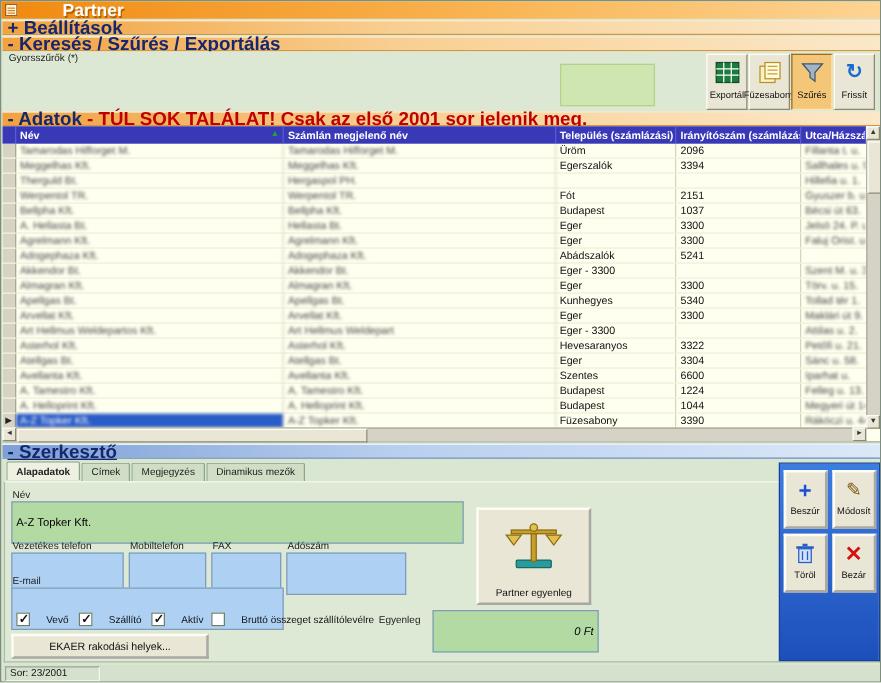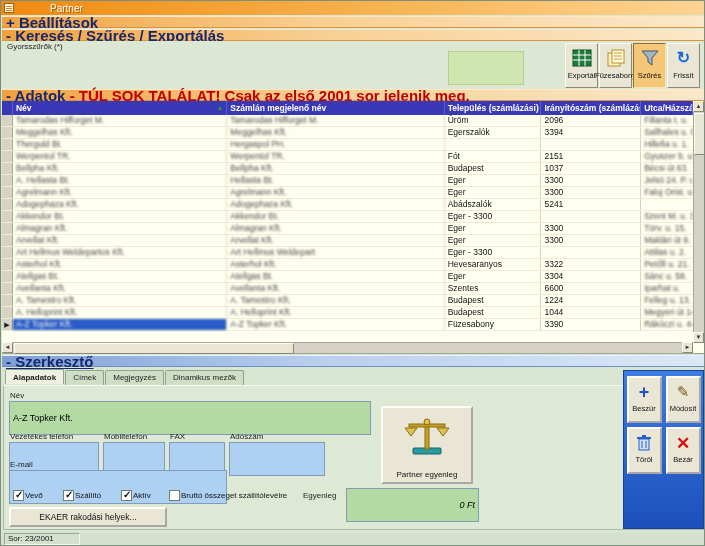--- a/index.html
+++ b/index.html
@@ -5,35 +5,35 @@
   * { box-sizing: border-box; margin: 0; padding: 0; }
   html,body { width:705px; height:546px; }
   body { font-family:"Liberation Sans", sans-serif; font-size:9px; color:#111; }
   .window { position:relative; width:705px; height:546px; background:#d9e7d2; border:1px solid #7e8e7e; overflow:hidden; }
   .abs { position:absolute; }
 
   
   .titlebar { left:0; top:0; width:705px; height:14px; background:linear-gradient(to right,#f08a10,#f9b452 55%,#fdd494); display:flex; align-items:center; }
   .titleicon { width:10px; height:10px; margin:0 4px 0 3px; background:#fdf6e2; border:1px solid #a06010; }
   .titleicon::after { content:""; display:block; margin:2px 1px; height:1px; background:#e08020; box-shadow:0 2px 0 #e08020, 0 4px 0 #e08020; }
-  .titletext { color:#fff; font-weight:normal; font-size:10px; text-shadow:1px 1px 0 #b06000;padding-left:32px; }
+  .titletext { color:#fff; font-weight:bold; font-size:14px; text-shadow:1px 1px 0 #b06000;padding-left:32px; }
 
   
   .secbar { left:1px; width:702px; height:12px; line-height:12px; padding-left:4px; font-weight:bold; font-size:15px; color:#15276e;
     background:linear-gradient(to right,#f2a13e,#f8cf92 45%,#fbe8c9); border-top:1px solid #fde9c9; border-bottom:1px solid #d9953c; }
   .secbar.blue { background:linear-gradient(to right,#7d9fd6,#b9cfee 45%,#dbe8f8); border-top:1px solid #e8f1fb; border-bottom:1px solid #6d8ec4;text-decoration:underline; }
   .warn { color:#c00000; }
 
   
   .filterarea { left:1px; top:40px; width:702px; height:48px; background:#dce8d4; }
   .quicklabel { left:6px; top:41px; font-size:8px; color:#222; }
   .aktivpanel { left:446px; top:50px; width:76px; height:34px; background:#cfe6b0; border:1px solid #b2d28c; }
   .cb { width:11px; height:11px; background:#fff; border:1px solid #6f7f6f; display:inline-block; position:relative; vertical-align:middle; }
   .cb.checked::after { content:"\2713"; position:absolute; left:1px; top:-2px; font-size:10px; font-weight:bold; color:#101010; }
-  .cbrow { top:52px; height:12px; display:flex; align-items:center; gap:1px; font-size:8px; white-space:nowrap; }
+  .cbrow { top:52px; height:12px; display:flex; align-items:center; gap:13px; font-size:8px; white-space:nowrap; }
   .fin { position:absolute; top:64px; height:14px; border:1px solid #7f9db9; background:#fff; font-size:9px; padding:0 2px; }
 
   
   .tbtn { position:absolute; top:42px; width:33px; height:45px; background:#e9e6d6; border:1px solid; border-color:#fdfdf6 #8a8a72 #8a8a72 #fdfdf6; display:flex; flex-direction:column; align-items:center; justify-content:flex-start; padding-top:3px; cursor:default; }
   .tbtn .ticon { height:22px; display:flex; align-items:center; justify-content:center; }
   .tbtn .tlabel { font-size:7.5px; margin-top:2px; }
   .tbtn.pressed { background:#f4c678; border-color:#9a6a20 #fde3b0 #fde3b0 #9a6a20; }
 
   
   .grid { left:1px; top:100px; width:702px; height:253px; background:#fffff0; border-bottom:1px solid #9aa89a; }
@@ -272,20 +272,28 @@
         <div class="trow">
           <div class="cell marker"></div>
           <div class="cell w0 blurred">Almagran Kft.</div>
           <div class="cell w1 blurred">Almagran Kft.</div>
           <div class="cell w2">Eger</div>
           <div class="cell w3">3300</div>
           <div class="cell w4 blurred">Törv. u. 15.</div>
         </div>
         <div class="trow">
           <div class="cell marker"></div>
+          <div class="cell w0 blurred">Apellgas Bt.</div>
+          <div class="cell w1 blurred">Apellgas Bt.</div>
+          <div class="cell w2">Kunhegyes</div>
+          <div class="cell w3">5340</div>
+          <div class="cell w4 blurred">Tollad tér 1.</div>
+        </div>
+        <div class="trow">
+          <div class="cell marker"></div>
           <div class="cell w0 blurred">Arvellat Kft.</div>
           <div class="cell w1 blurred">Arvellat Kft.</div>
           <div class="cell w2">Eger</div>
           <div class="cell w3">3300</div>
           <div class="cell w4 blurred">Maklári út 9.</div>
         </div>
         <div class="trow">
           <div class="cell marker"></div>
           <div class="cell w0 blurred">Art Hellmus Weldepartos Kft.</div>
           <div class="cell w1 blurred">Art Hellmus Weldepart</div>

